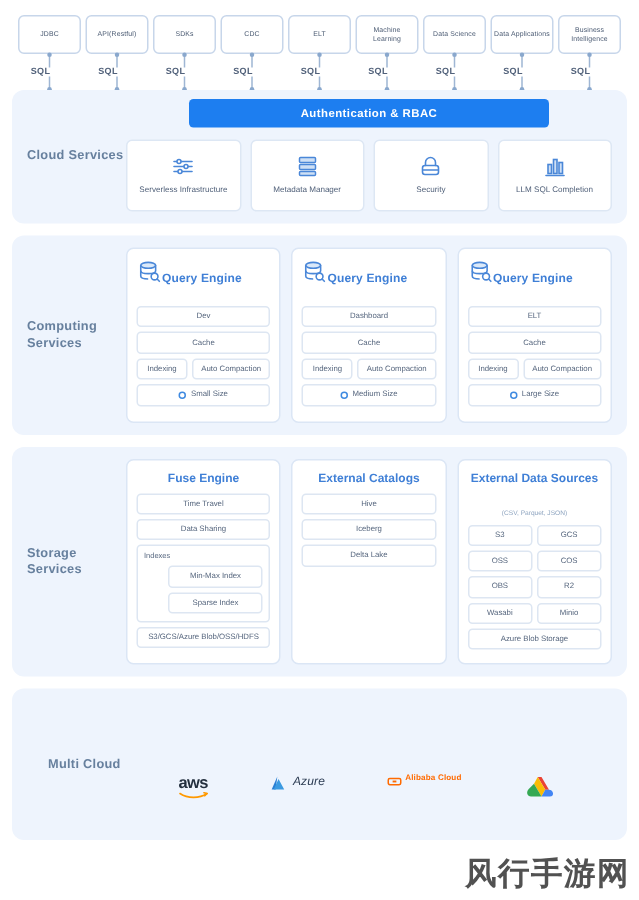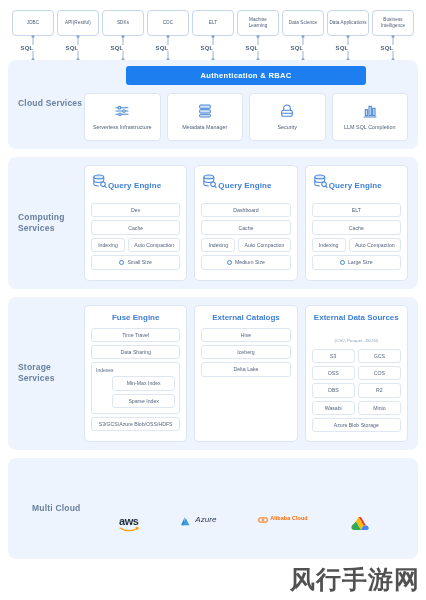--- a/index.html
+++ b/index.html
@@ -110,21 +110,21 @@
   #multi-cloud{padding:14px 24px;}
   .cloud-logos{display:flex;align-items:center;justify-content:space-around;flex:1;}
   .logo-wrap{display:flex;align-items:flex-start;justify-content:center;height:30px;margin-top:43px;}
   .aws-text{font-size:11px;font-weight:700;color:#232f3e;letter-spacing:-.4px;position:relative;}
   .aws-smile{display:block;width:20px;height:5px;margin:0 auto;}
   .azure-text{font-size:8px;color:#2b3b52;letter-spacing:.1px;font-style:italic;}
   .ali-text{font-size:5.4px;color:#ff6a00;font-weight:700;letter-spacing:.1px;}
 
   .watermark{
     position:absolute;right:6px;bottom:4px;
-    font-size:25px;font-weight:700;color:#3a3a3a;
+    font-size:21px;font-weight:700;color:#3a3a3a;
     letter-spacing:1px;opacity:.88;
     font-family:"DejaVu Sans", sans-serif;
     pointer-events:none;
   }
 </style>
 </head>
 <body>
 
 <div class="diagram">
 

